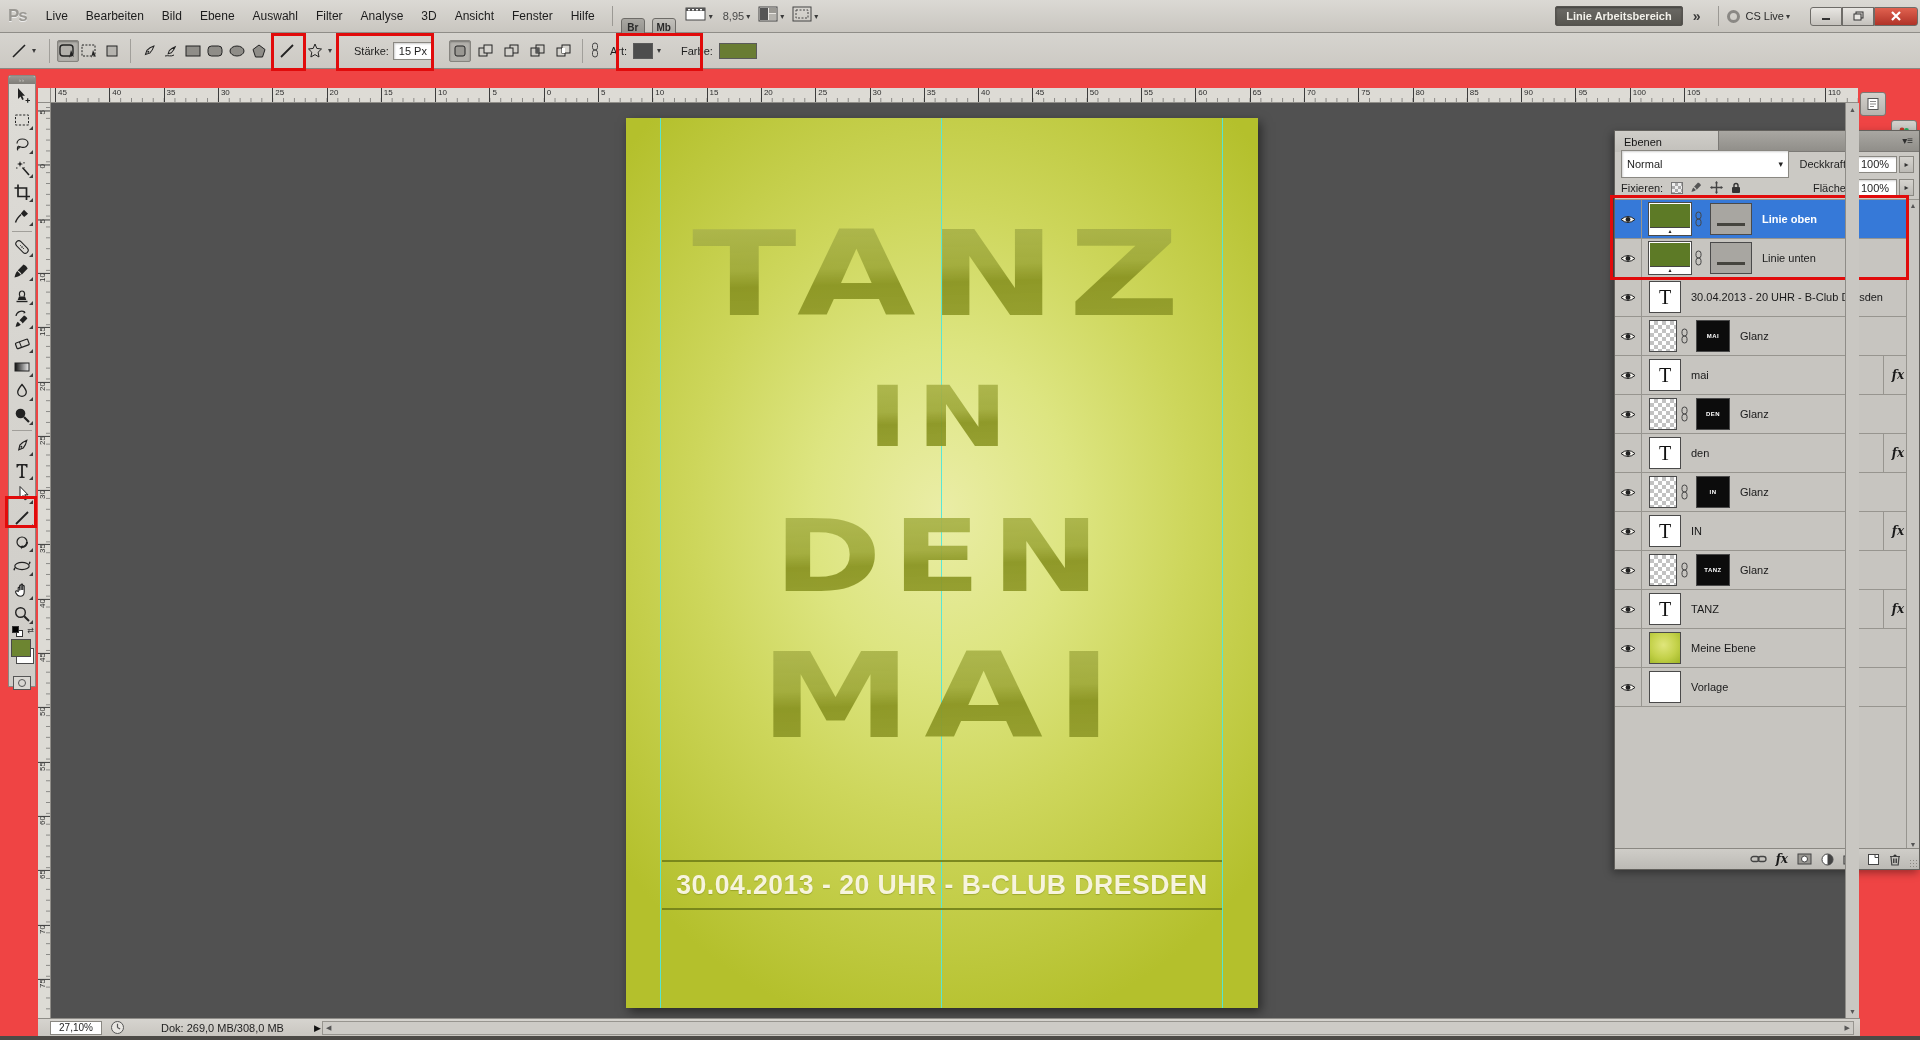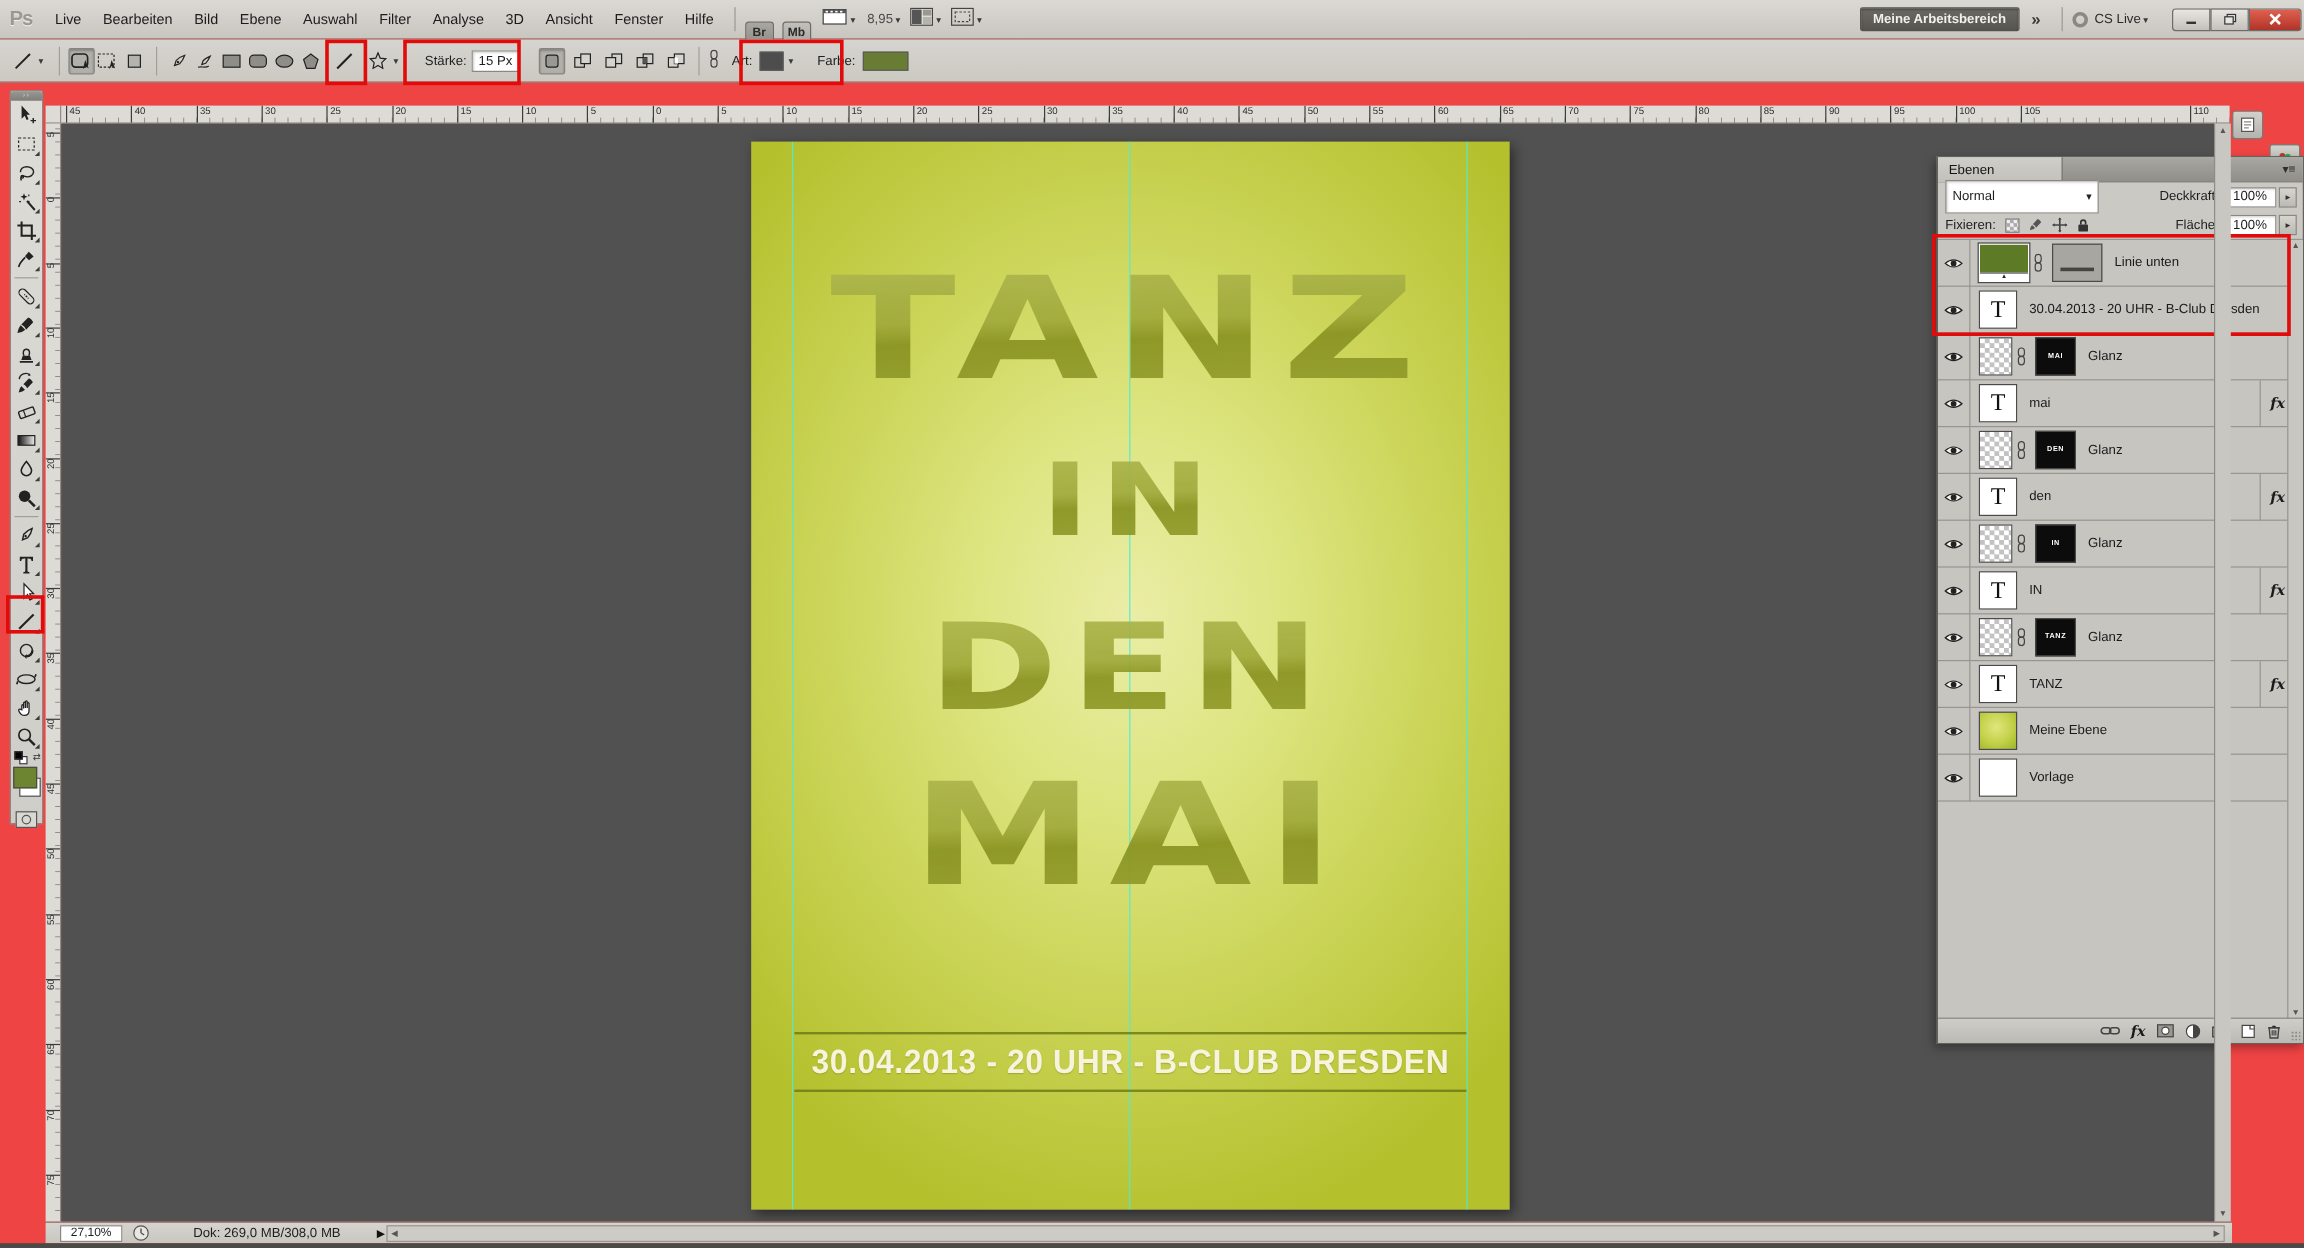--- a/index.html
+++ b/index.html
@@ -142,21 +142,21 @@
     background:#cbc9c4; border:1px solid #63615d; box-shadow:-2px 3px 8px rgba(0,0,0,.35); }
   .lp-tabs { position:absolute; left:0; top:0; width:304px; height:21px;
     background:linear-gradient(#a9a7a2,#908e89); border-bottom:1px solid #7b7975; }
   .lp-tab { position:absolute; left:0; top:0; height:21px; width:104px;
     background:linear-gradient(#d0cec9,#c2c0bb); border-right:1px solid #7b7975;
     font-size:11px; color:#141414; display:flex; align-items:center; padding-left:9px; }
   .lp-menu-icon { position:absolute; right:6px; top:4px; font-size:10px; color:#2e2e2e; }
   .lp-ctr { position:absolute; left:0; width:304px; height:24px; display:flex; align-items:center;
     font-size:11px; color:#1e1e1e; }
   .lp-ctr1 { top:21px; } .lp-ctr2 { top:45px; border-bottom:1px solid #97958f; }
-  .blend-select { margin-left:6px; width:128px; height:17px; background:#fff; border:1px solid #8a8882;
+  .blend-select { margin-left:6px; width:168px; height:17px; background:#fff; border:1px solid #8a8882;
     box-shadow:inset 1px 1px 2px rgba(0,0,0,.18); display:flex; align-items:center; padding:13px 5px; }
   .blend-select .bs-caret { margin-left:auto; font-size:9px; color:#222; }
   .lp-ctr .lbl-right { margin-left:auto; }
   .lp-field { width:44px; height:17px; background:#fff; border:1px solid #8a8882; margin-left:4px;
     box-shadow:inset 1px 1px 2px rgba(0,0,0,.18); display:flex; align-items:center; justify-content:center; }
   .lp-spin { width:15px; height:17px; border:1px solid #8a8882; background:linear-gradient(#d6d4cf,#bcbab5);
     margin:0 5px 0 2px; display:flex; align-items:center; justify-content:center; font-size:8px; color:#333; }
   .lock-icons { display:flex; align-items:center; gap:7px; margin-left:8px; }
   .lock-checker { width:12px; height:12px; border:1px solid #777;
     background-image:linear-gradient(45deg,#aaa 26%,transparent 26%,transparent 74%,#aaa 74%),linear-gradient(45deg,#aaa 26%,transparent 26%,transparent 74%,#aaa 74%);
@@ -269,21 +269,21 @@
     <span class="bar-icon">
       <svg width="20" height="16" viewBox="0 0 20 16">
           <rect x="1" y="1" width="18" height="14" fill="none" stroke="#444"></rect>
           <rect x="4" y="4" width="12" height="8" fill="none" stroke="#444" stroke-dasharray="2 1.5"></rect>
         </svg>
     </span>
     <span class="mini-caret">▾</span>
 
     <div class="menubar-right">
       <div class="workspace-btn">
-          <span>Meine Arbeitsbereich</span>
+          <span>Linie Arbeitsbereich</span>
         </div>
       <span class="overflow-chevrons">»</span>
       <div class="mb-sep"></div>
       <div class="cslive">
         <span class="cs-ring"></span>
         <span>CS Live</span>
         <span class="mini-caret">▾</span>
       </div>
       <div class="win-controls">
         <div class="win-btn min">
@@ -720,20 +720,40 @@
       <div class="lp-field">
           <span>100%</span>
         </div>
       <div class="lp-spin">
           <span>▸</span>
         </div>
     </div>
 
     <div class="lp-list">
 
+      <div class="lrow selected">
+        <div class="leye">
+            <svg width="16" height="11" viewBox="0 0 16 11">
+              <path d="M1 5.5Q8 -0.5 15 5.5 8 11.5 1 5.5Z" fill="#f4f2ec" stroke="#222"></path>
+              <circle cx="8" cy="5.5" r="2.4" fill="#222"></circle>
+            </svg>
+          </div>
+        <div class="lthumb shape-thumb">
+            <div class="st-top"></div>
+            <div class="st-strip">▴</div>
+          </div>
+        <svg class="chain-icon" width="9" height="16" viewBox="0 0 9 16">
+            <rect x="2" y="1" width="5" height="7" rx="2.5" fill="none" stroke="#444"></rect>
+            <rect x="2" y="8" width="5" height="7" rx="2.5" fill="none" stroke="#444"></rect>
+          </svg>
+        <div class="lthumb mask-thumb">
+            <div class="mline"></div>
+          </div>
+        <span class="lname">Linie oben</span>
+      </div>
 
       <div class="lrow">
         <div class="leye">
             <svg width="16" height="11" viewBox="0 0 16 11">
               <path d="M1 5.5Q8 -0.5 15 5.5 8 11.5 1 5.5Z" fill="#f4f2ec" stroke="#222"></path>
               <circle cx="8" cy="5.5" r="2.4" fill="#222"></circle>
             </svg>
           </div>
         <div class="lthumb shape-thumb">
             <div class="st-top"></div>

